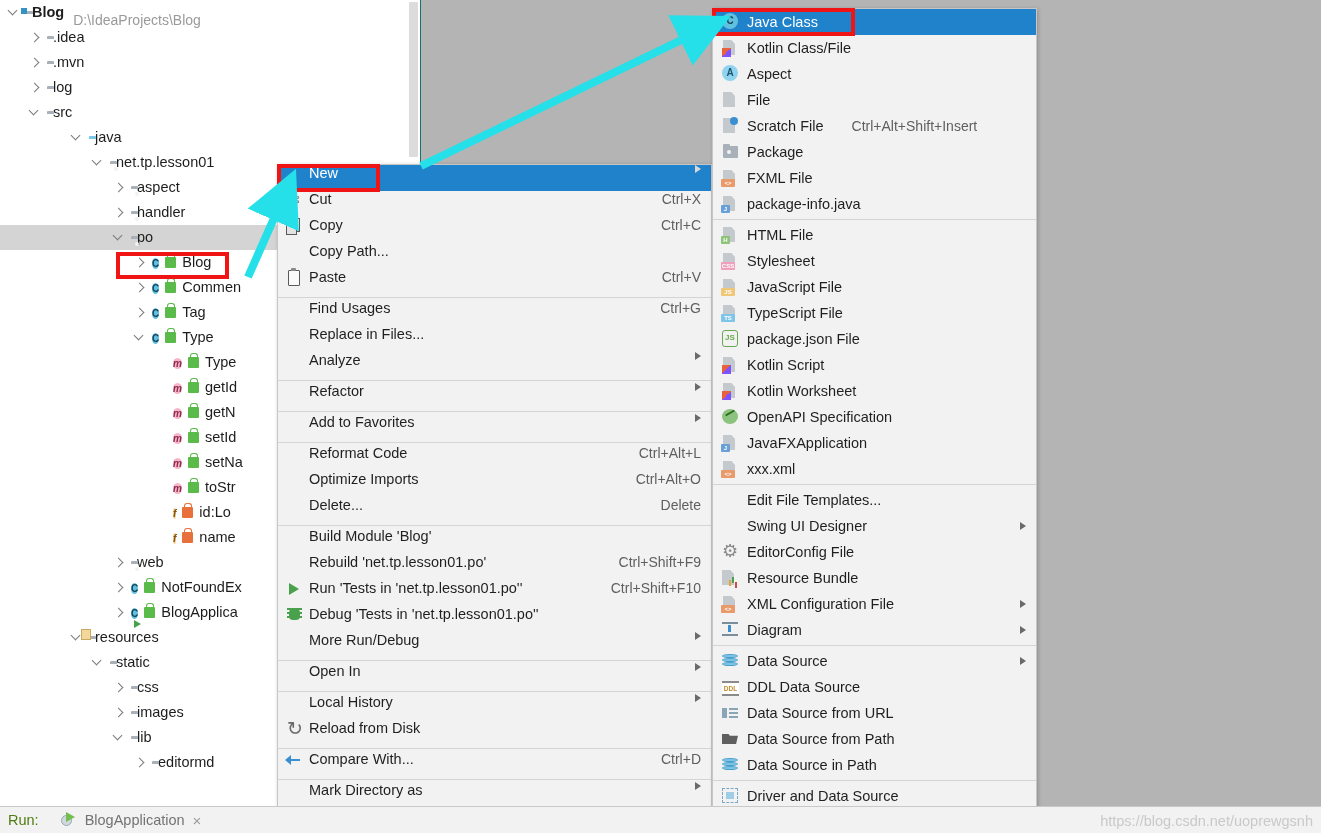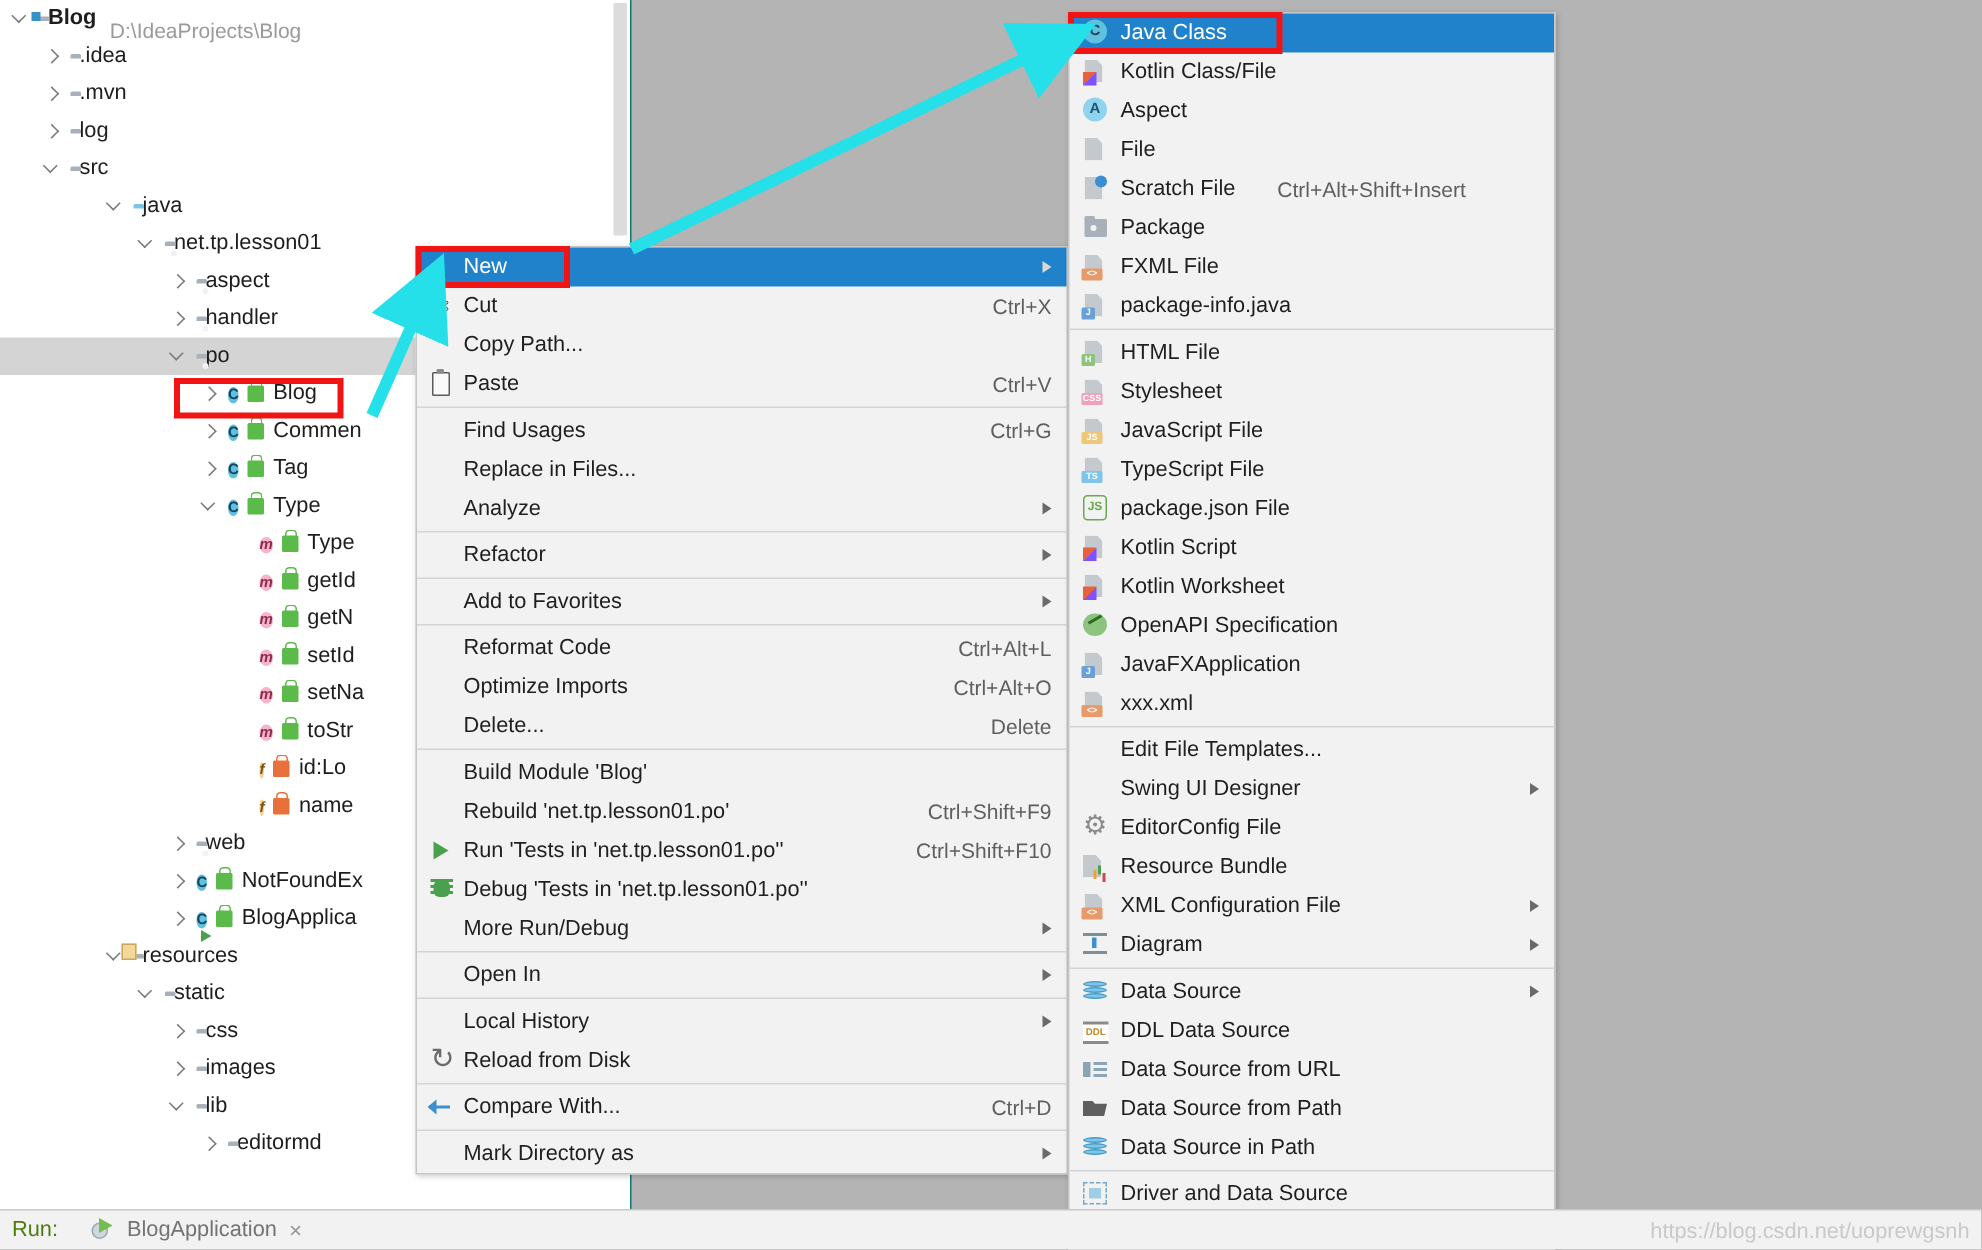--- a/index.html
+++ b/index.html
@@ -83,21 +83,21 @@
   #editor-area{
     position:absolute;left:421px;top:0;right:0;top:0;height:806px;background:#b4b4b4;
   }
   
   #context-menu{
     position:absolute;left:277px;top:164px;width:435px;
     background:#f2f2f2;border:1px solid #c6c6c6;box-sizing:border-box;
     box-shadow:1px 1px 4px rgba(0,0,0,.22);
   }
   .mi{
-    position:relative;height:26px;display:flex;align-items:center;
+    position:relative;height:26px;display:flex;
     padding:0 10px 0 6px;white-space:nowrap;box-sizing:border-box;
   }
   .mi .mi-icon{
     flex:0 0 22px;width:22px;height:18px;position:relative;margin-right:3px;
   }
   .mi .mi-label{flex:1 1 auto;font-size:14.5px;color:#1f1f1f;}
   .mi .mi-accel{flex:0 0 auto;color:#5f5f5f;font-size:14px;margin-left:24px;}
   .mi .mi-arrow{
     flex:0 0 auto;margin-left:10px;width:0;height:0;
     border-left:6px solid #6a6a6a;border-top:4.5px solid transparent;border-bottom:4.5px solid transparent;
@@ -473,20 +473,25 @@
       <span class="mi-icon"></span>
       <span class="mi-label">New</span>
       <span class="mi-arrow"></span>
     </div>
     <div class="mi">
       <span class="mi-icon ico-cut"></span>
       <span class="mi-label">Cut</span>
       <span class="mi-accel">Ctrl+X</span>
     </div>
     <div class="mi">
+      <span class="mi-icon ico-copy"></span>
+      <span class="mi-label">Copy</span>
+      <span class="mi-accel">Ctrl+C</span>
+    </div>
+    <div class="mi">
       <span class="mi-icon"></span>
       <span class="mi-label">Copy Path...</span>
     </div>
     <div class="mi">
       <span class="mi-icon ico-paste"></span>
       <span class="mi-label">Paste</span>
       <span class="mi-accel">Ctrl+V</span>
     </div>
     <div class="msep"></div>
     <div class="mi">

